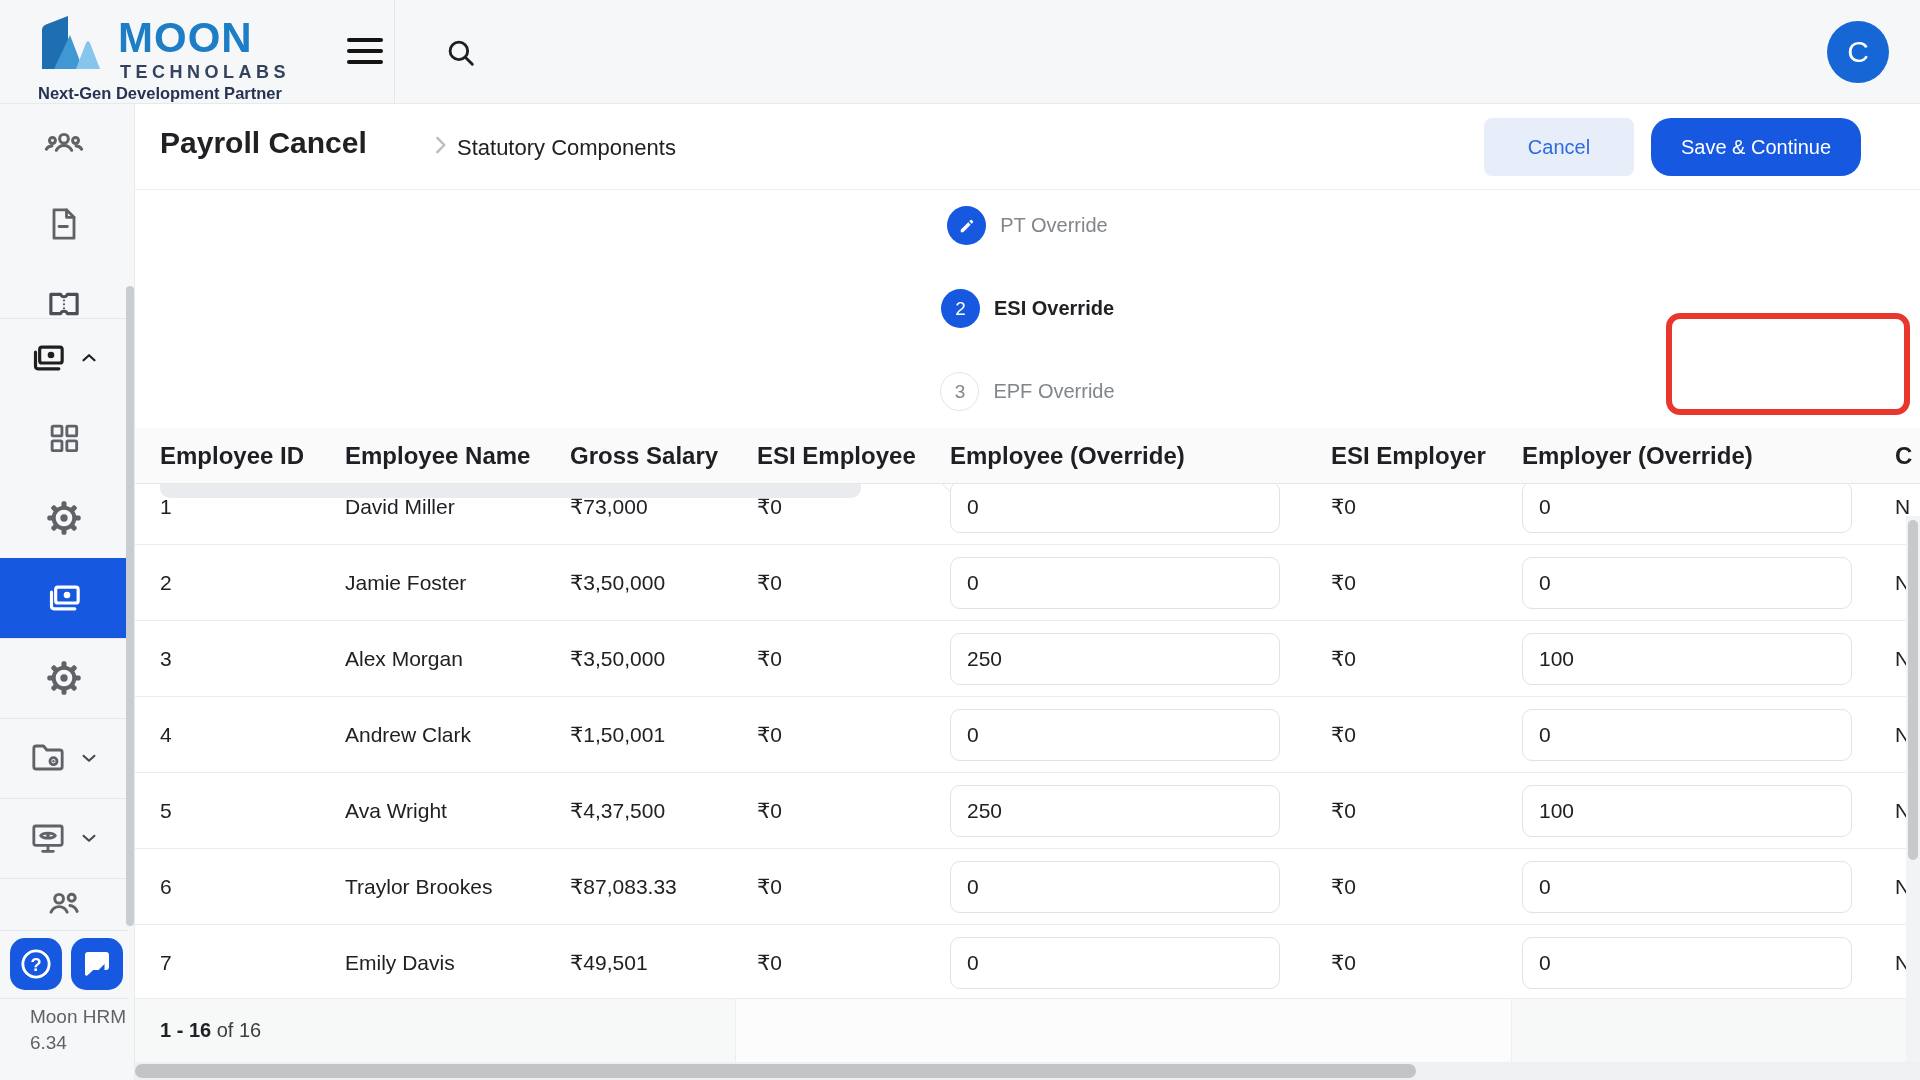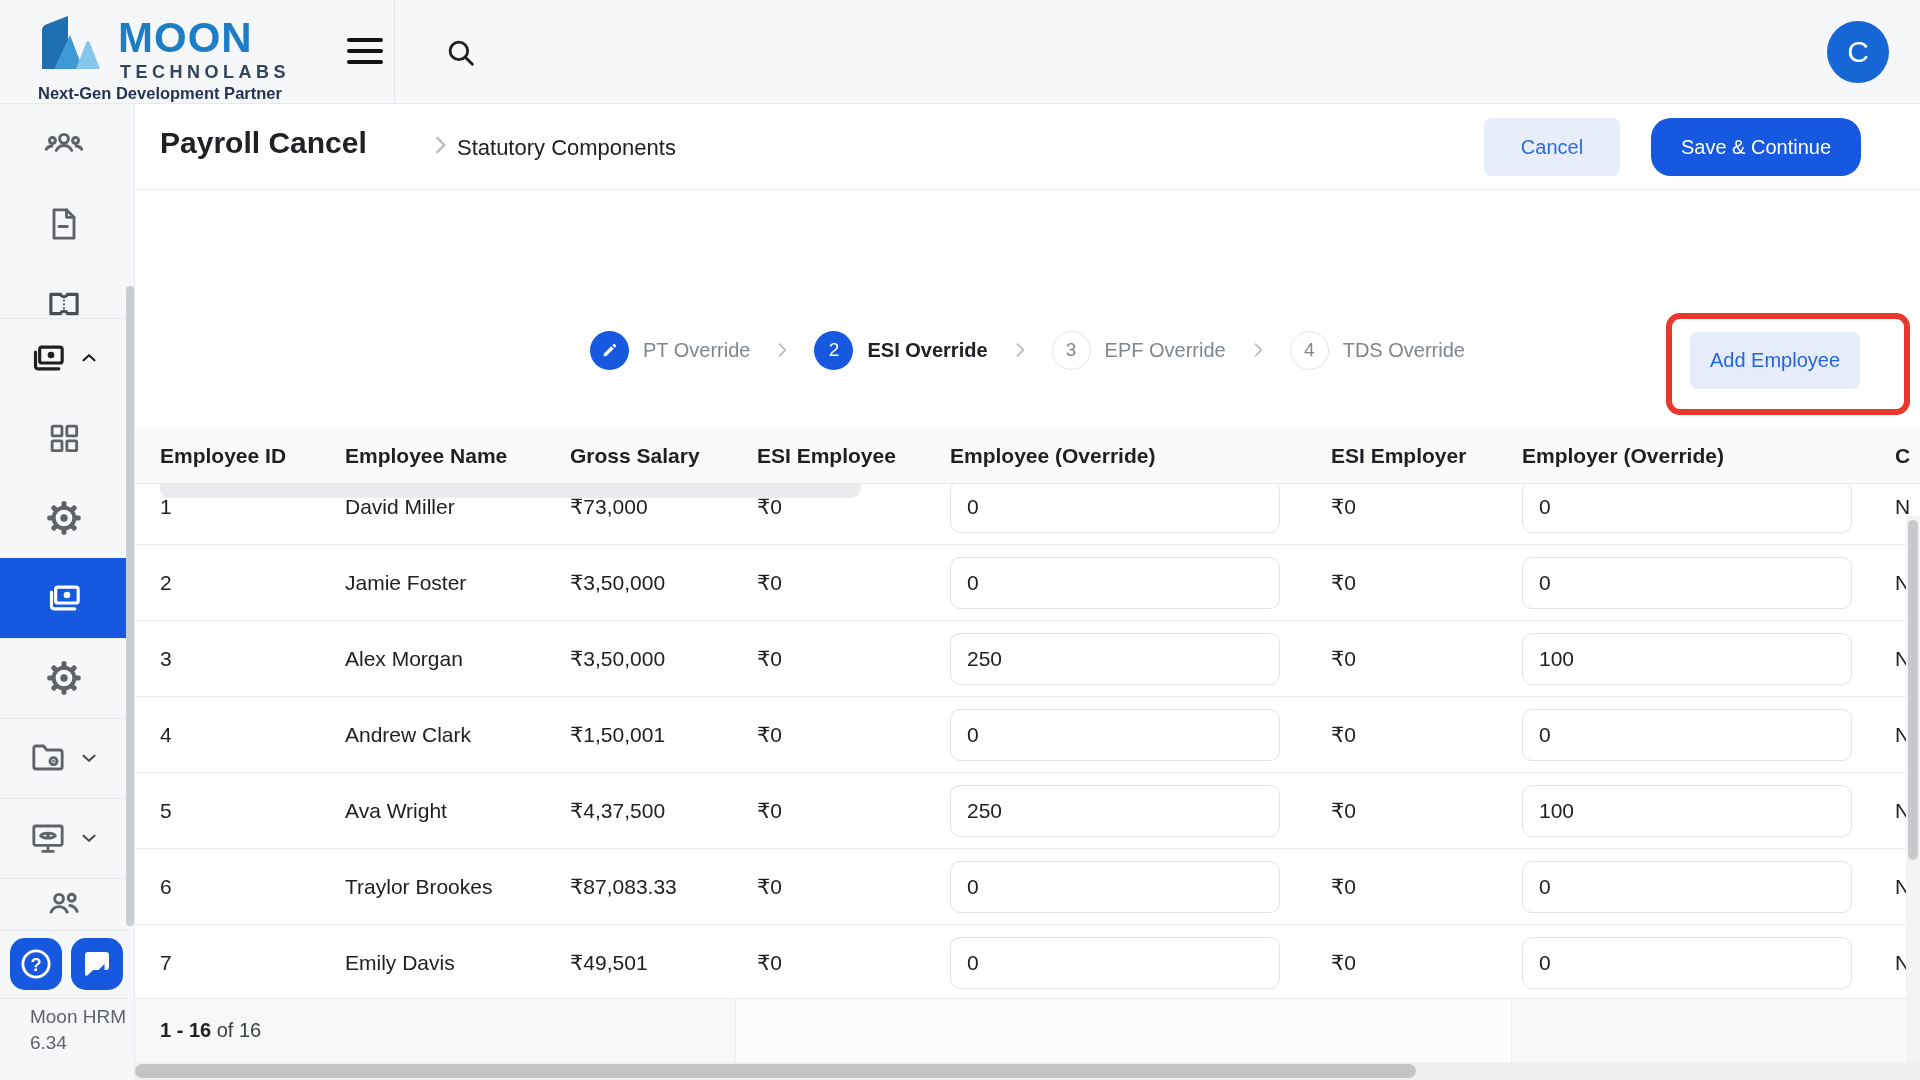--- a/index.html
+++ b/index.html
@@ -33,42 +33,42 @@
   .help-btn { position:absolute; width:52px; height:52px; border-radius:15px; background:#1758e0; display:flex; align-items:center; justify-content:center; cursor:pointer; }
   .version { position:absolute; right:8px; text-align:left; color:#5f6368; font-size:19px; line-height:26px; }
 
   
   #content { left:135px; top:104px; width:1785px; height:976px; background:#fff; }
   .page-header { left:0; top:0; width:1785px; height:86px; border-bottom:1px solid #edeef2; background:#fff; }
   .page-title { left:25px; top:22px; font-size:30px; font-weight:600; color:#202124; }
   .crumb-chev { left:292px; top:28px; }
   .crumb { left:322px; top:31px; font-size:22px; color:#202124; }
   .btn { border:none; border-radius:8px; font-size:20px; font-family:inherit; cursor:pointer; }
-  .btn-cancel { left:1349px; top:14px; width:136px; height:58px; background:#e7eef9; color:#2e6be0; }
+  .btn-cancel { left:1349px; top:14px; width:150px; height:58px; background:#e7eef9; color:#2e6be0; }
   .btn-save { left:1516px; top:14px; width:210px; height:58px; background:#1758e0; color:#fff;border-radius:20px; }
 
   
-  .stepper { left:0; top:200px; width:1785px; height:92px; display:flex; align-items:center; justify-content:center; gap:22px; }
+  .stepper { left:0; top:200px; width:1785px; height:92px; display:flex; align-items:center; justify-content:center; gap:22px;flex-direction:column; }
   .step { display:flex; align-items:center; gap:14px; cursor:pointer; }
   .step-circle { width:39px; height:39px; border-radius:50%; display:flex; align-items:center; justify-content:center; font-size:19px; }
   .step-circle.done,.step-circle.current { background:#1758e0; color:#fff; }
   .step-circle.todo { background:#fff; border:1.5px solid #e1e4e9; color:#80868b; }
   .step-label { font-size:20px; color:#80868b; }
   .step.current .step-label { color:#202124; font-weight:600; }
 
   
   .searchbox { left:25px; top:326px; width:701px; height:68px; background:#e9ebee; border-radius:10px; display:flex; align-items:center; padding:0 20px; gap:20px; }
   .searchbox input { border:none; outline:none; background:transparent; font-size:21px; font-family:inherit; color:#202124; width:560px; }
   .searchbox input::placeholder { color:#5f6368; }
   .btn-add { left:1555px; top:228px; width:170px; height:57px; background:#e6edf9; color:#2364e0; font-size:20px; }
   .hl-red { left:1531px; top:209px; width:244px; height:102px; border:6px solid #e8382d; border-radius:14px; z-index:15; pointer-events:none; }
 
   
   .tgrid { display:grid; grid-template-columns:185px 225px 187px 193px 381px 191px 373px 150px; align-items:center; padding-left:25px; }
-  .thead { left:0; top:324px; width:1785px; height:56px; background:#fafafa; border-bottom:1px solid #e7e7e7; font-size:21px; font-weight:600; color:#1d1f23; }
+  .thead { left:0; top:324px; width:1785px; height:56px; background:#fafafa; border-bottom:1px solid #e7e7e7; font-size:24px; font-weight:600; color:#1d1f23; }
   .tbody { left:0; top:380px; width:1785px; height:517px; overflow:hidden; }
   .tbody-inner { margin-top:-15px; }
   .trow { height:76px; border-bottom:1px solid #ececec; font-size:21px; color:#202124; }
   .cell-in input { width:330px; height:52px; border:1.5px solid #e2e2e4; border-radius:10px; font-size:21px; font-family:inherit; color:#202124; padding:0 16px; outline:none; background:#fff; }
   .tfoot { left:0; top:894px; width:1785px; height:64px; background:#f7f8f8; border-top:1px solid #ececec; }
   .tfoot-band { left:600px; top:0; width:777px; height:64px; background:#fcfcfd; border-left:1px solid #eeeeee; border-right:1px solid #eeeeee; }
   .tfoot-text { left:25px; top:20px; font-size:20px; color:#202124; }
   .tfoot-text b { font-weight:700; }
   .tfoot-text span.of { color:#3c4043; font-weight:400; }
 
@@ -323,21 +323,20 @@
       </div>
     </div>
 
     <div class="searchbox abs">
       <svg width="30" height="30" viewBox="0 0 24 24" fill="none" stroke="#1f1f1f" stroke-width="2.1" stroke-linecap="round">
         <circle cx="10.5" cy="10.5" r="6"></circle>
           <path d="M15 15 L19.6 19.6"></path>
       </svg>
       <input type="text" placeholder="Search" style="">
     </div>
-    <button class="btn btn-add abs">Add Employee</button>
     <div class="hl-red abs"></div>
 
     <div class="thead tgrid abs">
       <div>Employee ID</div>
       <div>Employee Name</div>
       <div>Gross Salary</div>
       <div>ESI Employee</div>
       <div>Employee (Override)</div>
       <div>ESI Employer</div>
       <div>Employer (Override)</div>

